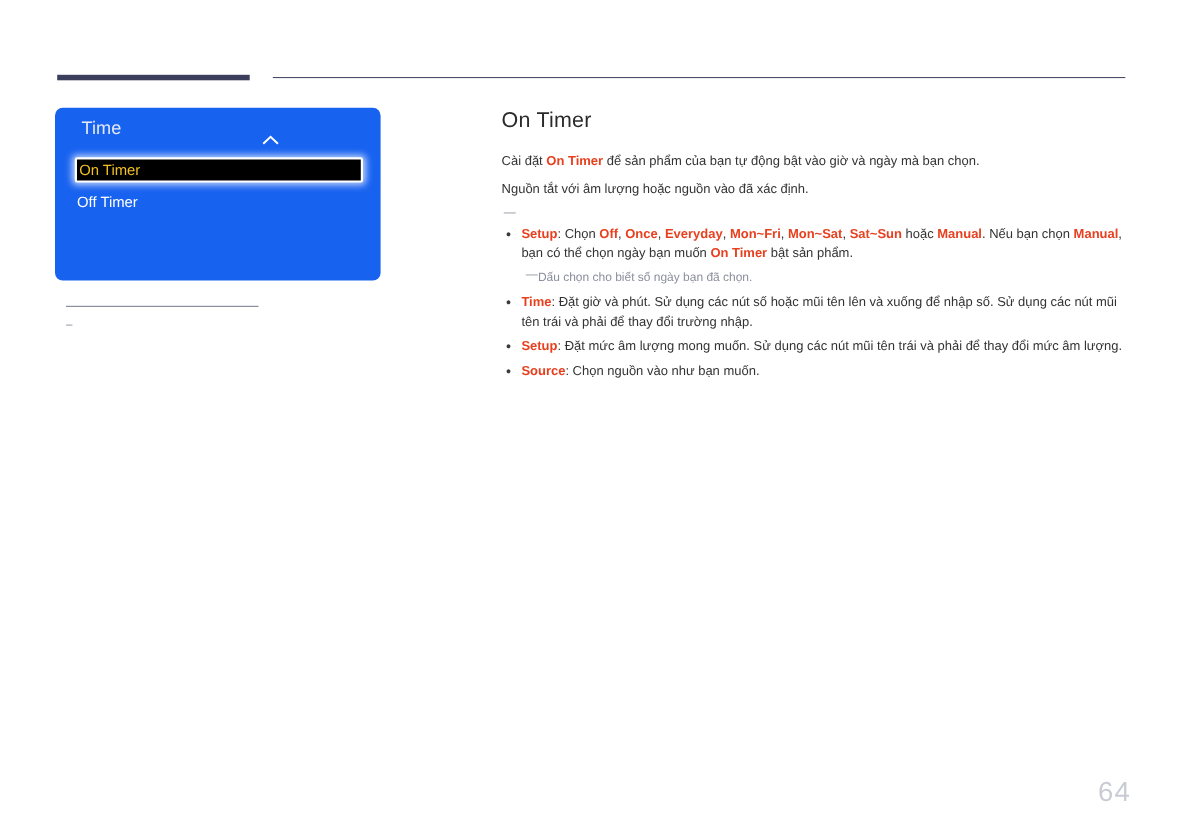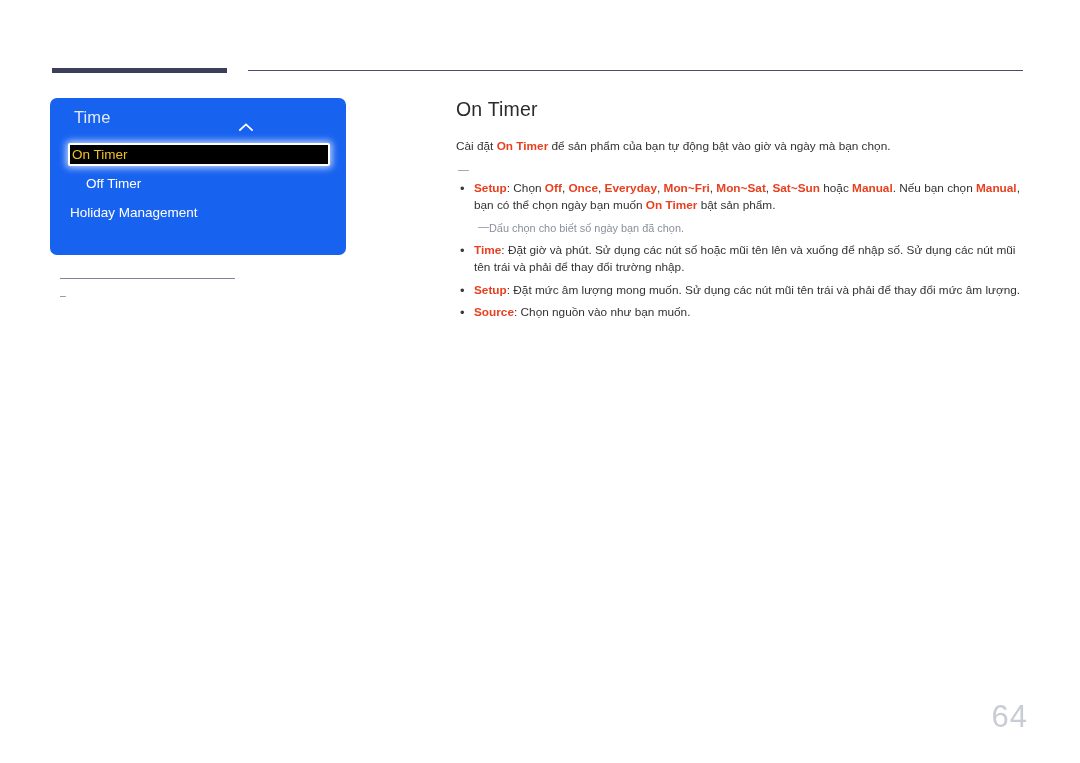--- a/index.html
+++ b/index.html
@@ -72,21 +72,21 @@
     position: absolute;
     left: 20px;
     width: 256px;
     height: 22px;
     font-size: 13.5px;
     color: #ffffff;
     line-height: 22px;
     padding-left: 0px;
     box-sizing: border-box;
   }
-  .osd-item.i-off  { top: 75px; margin-left: 16px; }
+  .osd-item.i-off  { top: 75px; }
   .osd-item.i-hol  { top: 104px; }
 
   .osd-item-selected {
     position: absolute;
     left: 18px;
     top: 45px;
     width: 262px;
     height: 23px;
     background: #000000;
     border: 2px solid #ffffff;
@@ -202,21 +202,21 @@
     flex: 0 0 auto;
     width: 11px;
     line-height: 13px;
   }
 
   
   .page-no {
     position: absolute;
     right: 52px;
     bottom: 28px;
-    font-size: 31px;
+    font-size: 25px;
     color: #c9ccd4;
     letter-spacing: 1px;
   }
 </style>
 </head>
 <body>
 
 <div class="rule-thick"></div>
 <div class="rule-thin"></div>
 
@@ -232,37 +232,35 @@
     </span>
 
     <div class="osd-item-selected">
       <span>On Timer</span>
     </div>
 
     <div class="osd-item i-off">
       <span>Off Timer</span>
     </div>
 
-    <div class="osd-item i-hol">
-      <span>Holiday Management</span>
-    </div>
   </div>
 
   <div class="note-rule"></div>
   <div class="note-left">
     <span class="dash">–</span>
   </div>
 
 </div>
 
 <div class="right-col">
   <h1 class="page-title">On Timer</h1>
 
   <div id="paragraphs">
       <p class="para"><span>Cài đặt </span><span class="kw">On Timer</span><span> để sản phẩm của bạn tự động bật vào giờ và ngày mà bạn chọn.</span></p>
+      <p class="para"><span>Nguồn tắt với âm lượng hoặc nguồn vào đã xác định.</span></p>
     </div>
 
   <div class="note-row" id="top-note">
       <span class="dash">—</span>
     </div>
 
   <ul class="bullet-list" id="bullets">
       <li>
         <div class="bullet-li">
           <span class="dot">•</span>

